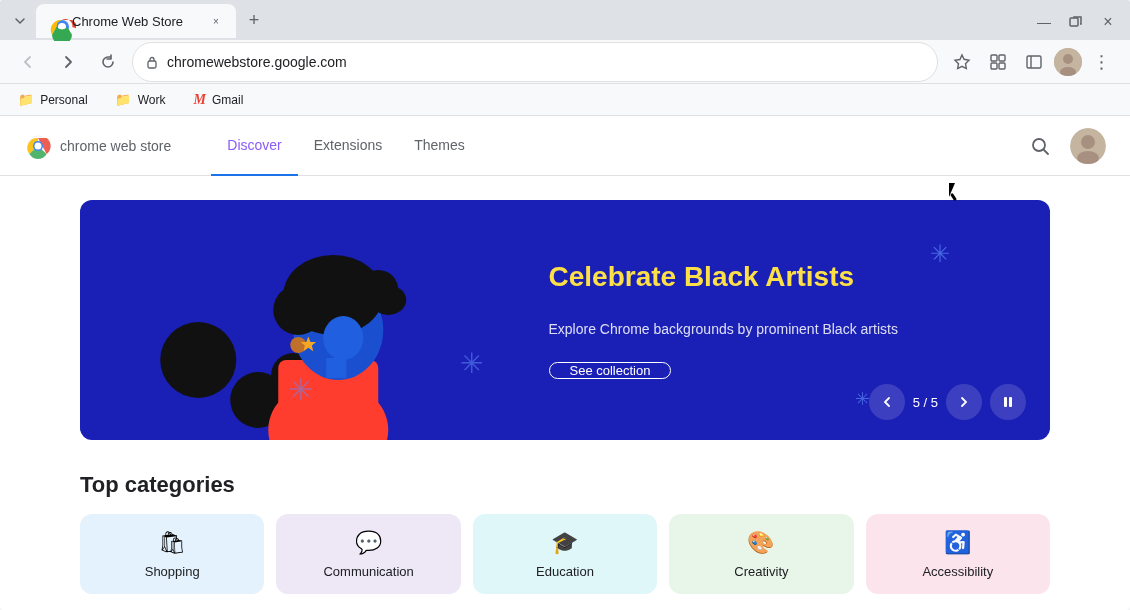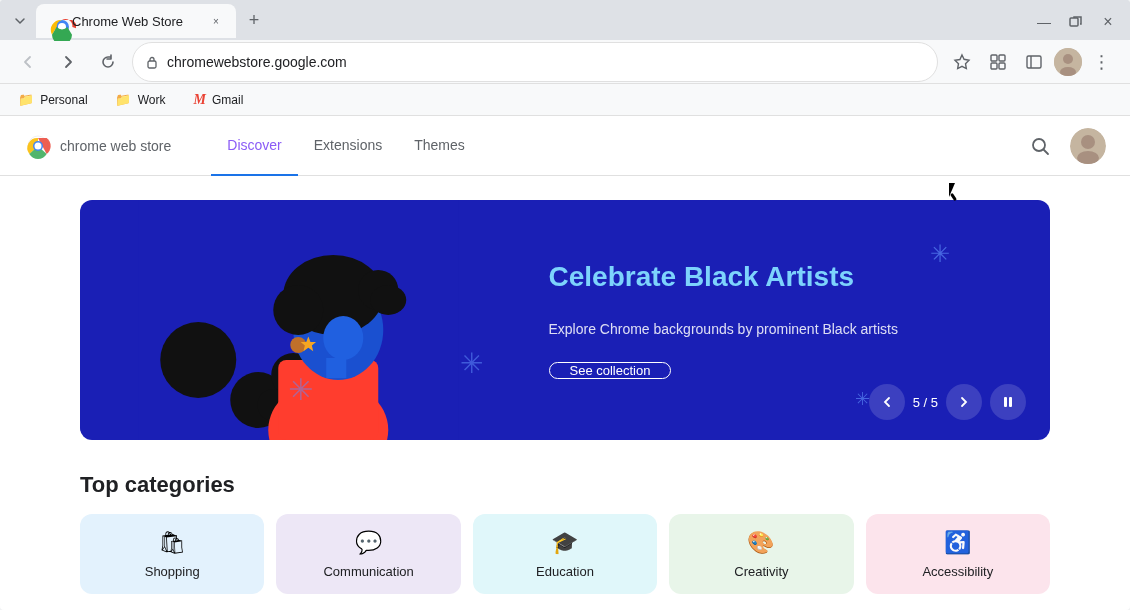--- a/index.html
+++ b/index.html
@@ -49,21 +49,21 @@
     .store-search-btn { width: 36px; height: 36px; border-radius: 50%; display: flex; align-items: center; justify-content: center; cursor: pointer; color: #5f6368; }
     .store-avatar { width: 36px; height: 36px; border-radius: 50%; overflow: hidden; }
 
     
     .main-area { flex: 1; overflow-y: auto; padding: 24px 80px; background: white; }
 
     
     .hero-banner { background: #1a1fb5; border-radius: 12px; height: 240px; display: flex; align-items: center; overflow: hidden; position: relative; margin-bottom: 32px; }
     .hero-art { width: 45%; height: 100%; position: relative; overflow: hidden; }
     .hero-content { flex: 1; padding: 32px; color: white; }
-    .hero-title { font-size: 28px; font-weight: 700; color: #7dd3fc; margin-bottom: 28px; }
+    .hero-title { font-size: 28px; font-weight: 700; color: #fde047; margin-bottom: 28px; }
     .hero-subtitle { font-size: 14px; color: rgba(255,255,255,0.85); margin-bottom: 24px; }
     .hero-btn { border: 1.5px solid white; border-radius: 20px; padding: 0 20px; font-size: 13px; color: white; cursor: pointer; display: inline-block; background: transparent; }
     .hero-controls { position: absolute; bottom: 20px; right: 24px; display: flex; align-items: center; gap: 8px; }
     .hero-ctrl-btn { width: 36px; height: 36px; border-radius: 50%; background: rgba(255,255,255,0.15); display: flex; align-items: center; justify-content: center; cursor: pointer; color: white; font-size: 14px; }
     .hero-counter { font-size: 13px; color: white; }
 
     
     .star { position: absolute; color: rgba(100,150,255,0.6); font-size: 20px; }
 
     

